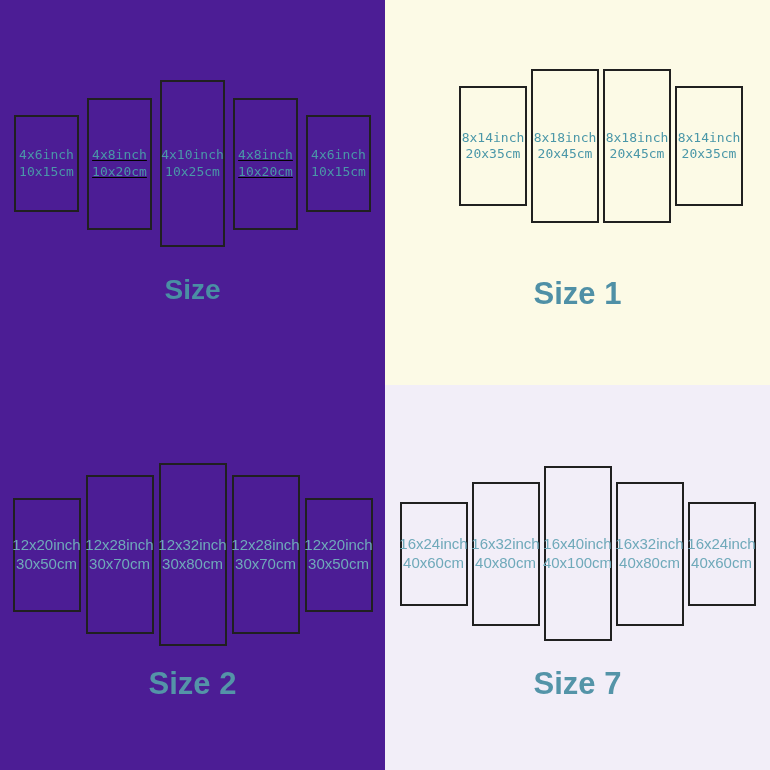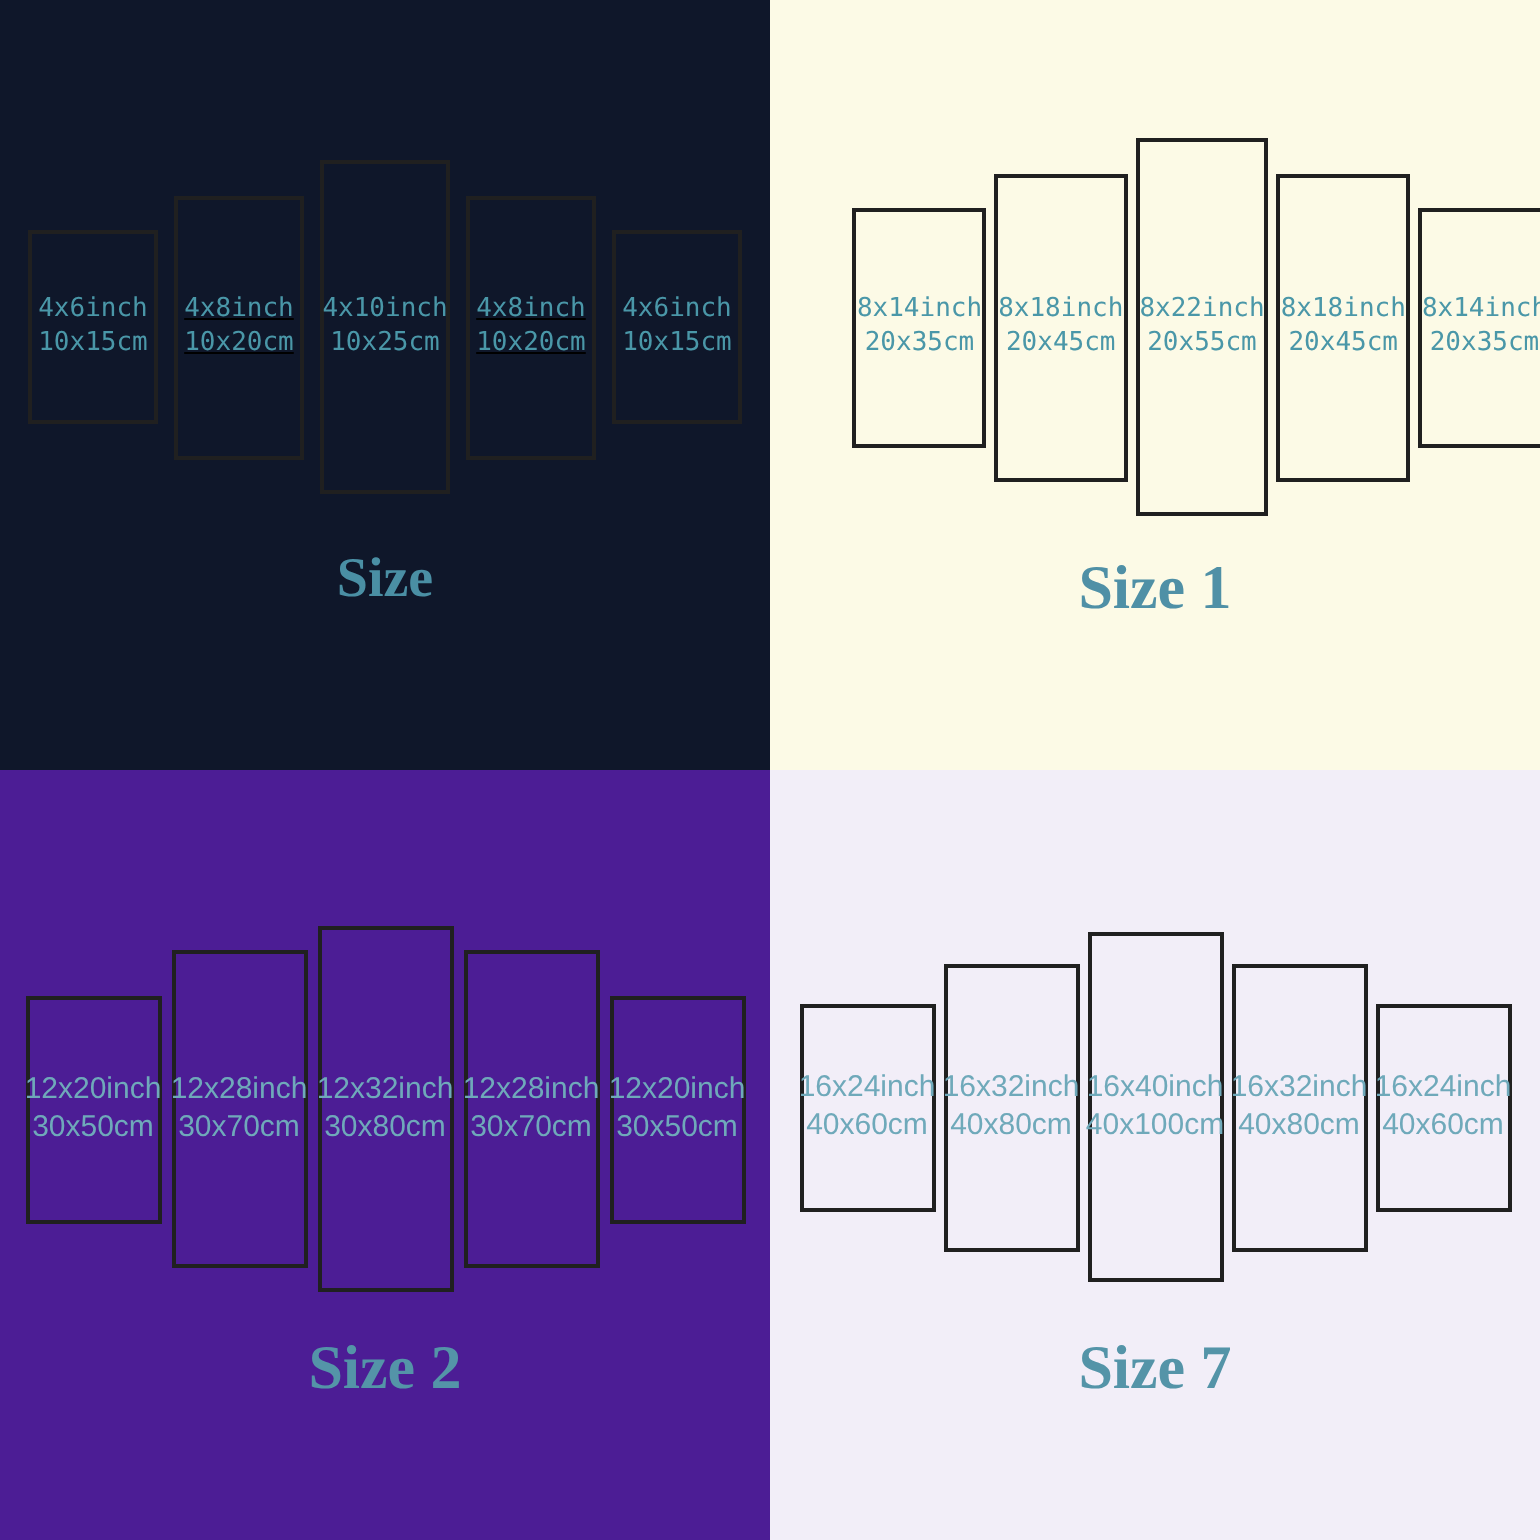--- a/index.html
+++ b/index.html
@@ -8,21 +8,21 @@
     font-family: "Liberation Sans", sans-serif;
   }
   .grid {
     width: 770px; height: 770px;
     display: grid;
     grid-template-columns: 385px 385px;
     grid-template-rows: 385px 385px;
   }
   .quad { position: relative; overflow: hidden; }
 
-  .q0 { background: #0f172a; }
+  .q0 { background: #4c1d95; }
   .q1 { background: #fcfae6; }
   .q2 { background: #4c1d95; }
   .q3 { background: #f2eef8; }
 
   .row {
     position: absolute; left: 0; right: 0;
     display: flex; justify-content: center; align-items: center;
   }
   .q0 .row { top: 80px; gap: 8px; }
   .q1 .row { top: 69px; gap: 4px; padding-left: 47px; }
@@ -67,21 +67,21 @@
   }
   .q2 .ptext, .q3 .ptext {
     font-family: "Liberation Sans", sans-serif;
     font-size: 15px;
     color: #6fa9ba;
   }
 
   .title {
     position: absolute; left: 0; right: 0;
     text-align: center;
-    font-family: Liberation Serif, serif;
+    font-family: Liberation Sans, sans-serif;
     font-weight: bold;
   }
   .q0 .title { top: 274px; font-size: 28px; color: #4a8fa4; }
   .q1 .title { top: 276px; font-size: 31px; color: #4f90a6; }
   .q2 .title { top: 281px; font-size: 31px; color: #5494a8; }
   .q3 .title { top: 281px; font-size: 31px; color: #5494a8; }
 </style>
 </head>
 <body>
 
@@ -115,24 +115,20 @@
 
   <div class="quad q1">
     <div class="row">
       <div class="panel p-outer">
         <div class="ptext">8x14inch</div>
         <div class="ptext">20x35cm</div>
       </div>
       <div class="panel p-mid">
         <div class="ptext">8x18inch</div>
         <div class="ptext">20x45cm</div>
-      </div>
-      <div class="panel p-center">
-        <div class="ptext">8x22inch</div>
-        <div class="ptext">20x55cm</div>
       </div>
       <div class="panel p-mid">
         <div class="ptext">8x18inch</div>
         <div class="ptext">20x45cm</div>
       </div>
       <div class="panel p-outer">
         <div class="ptext">8x14inch</div>
         <div class="ptext">20x35cm</div>
       </div>
     </div>

